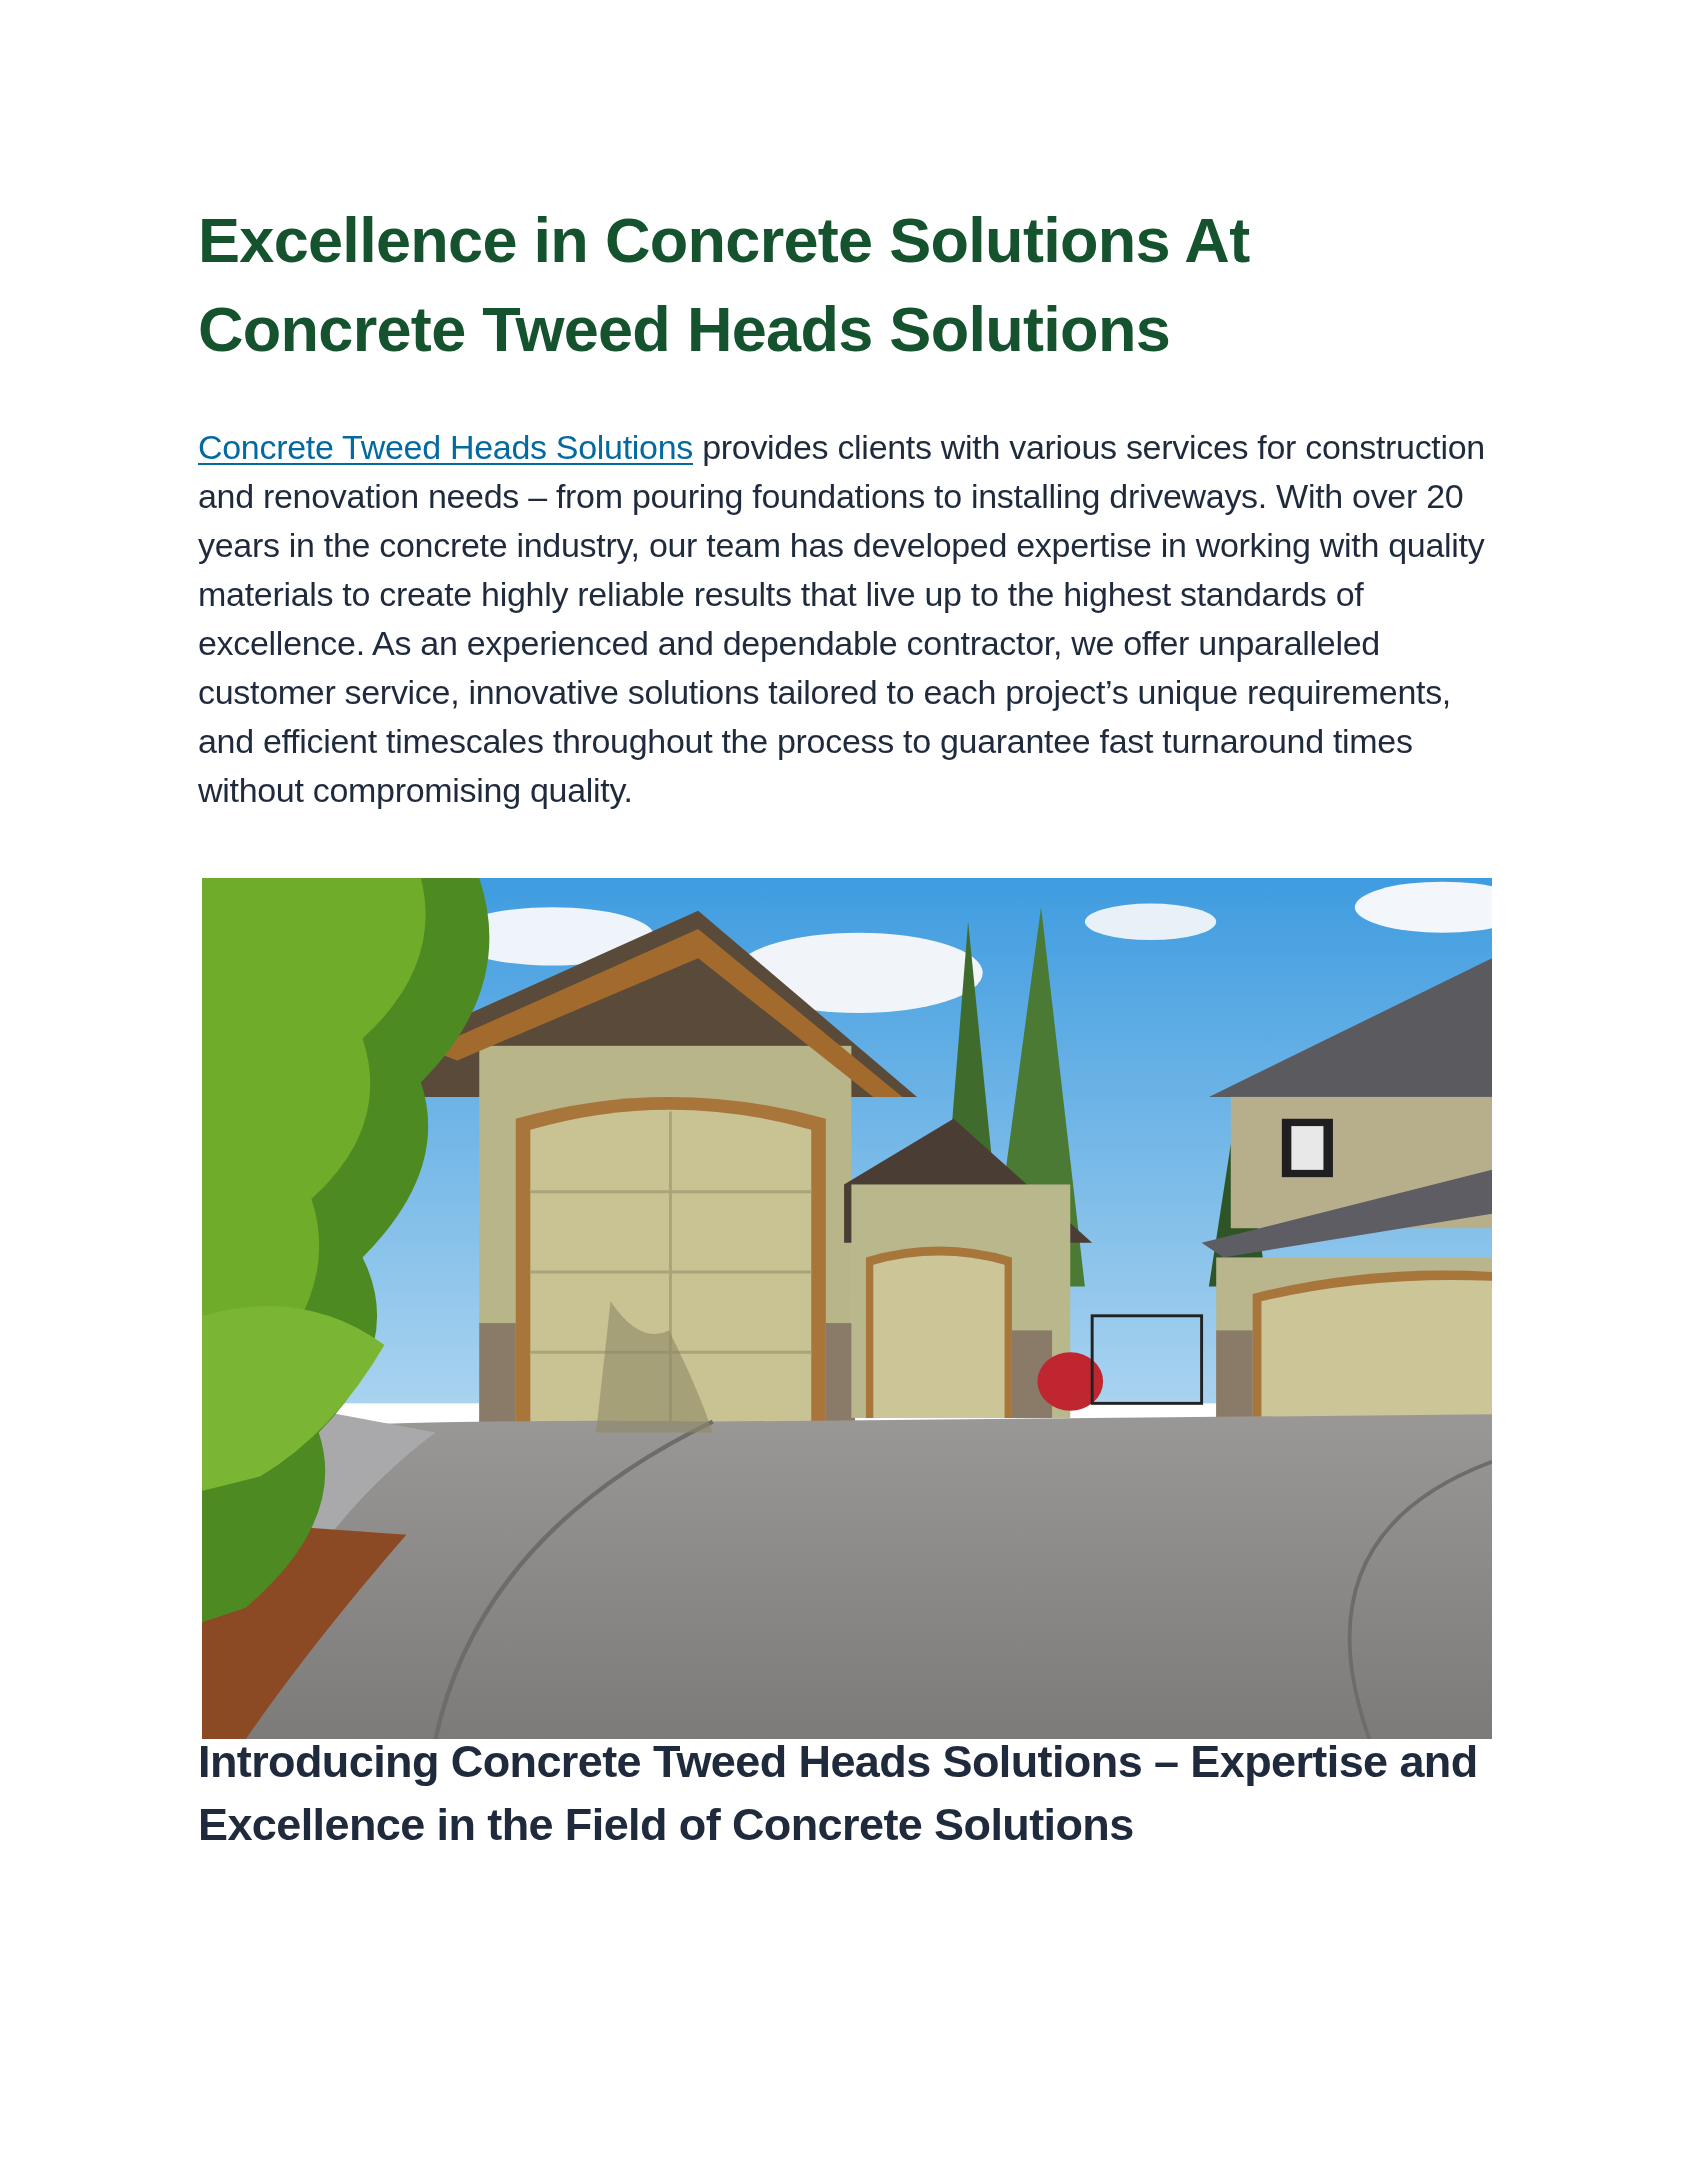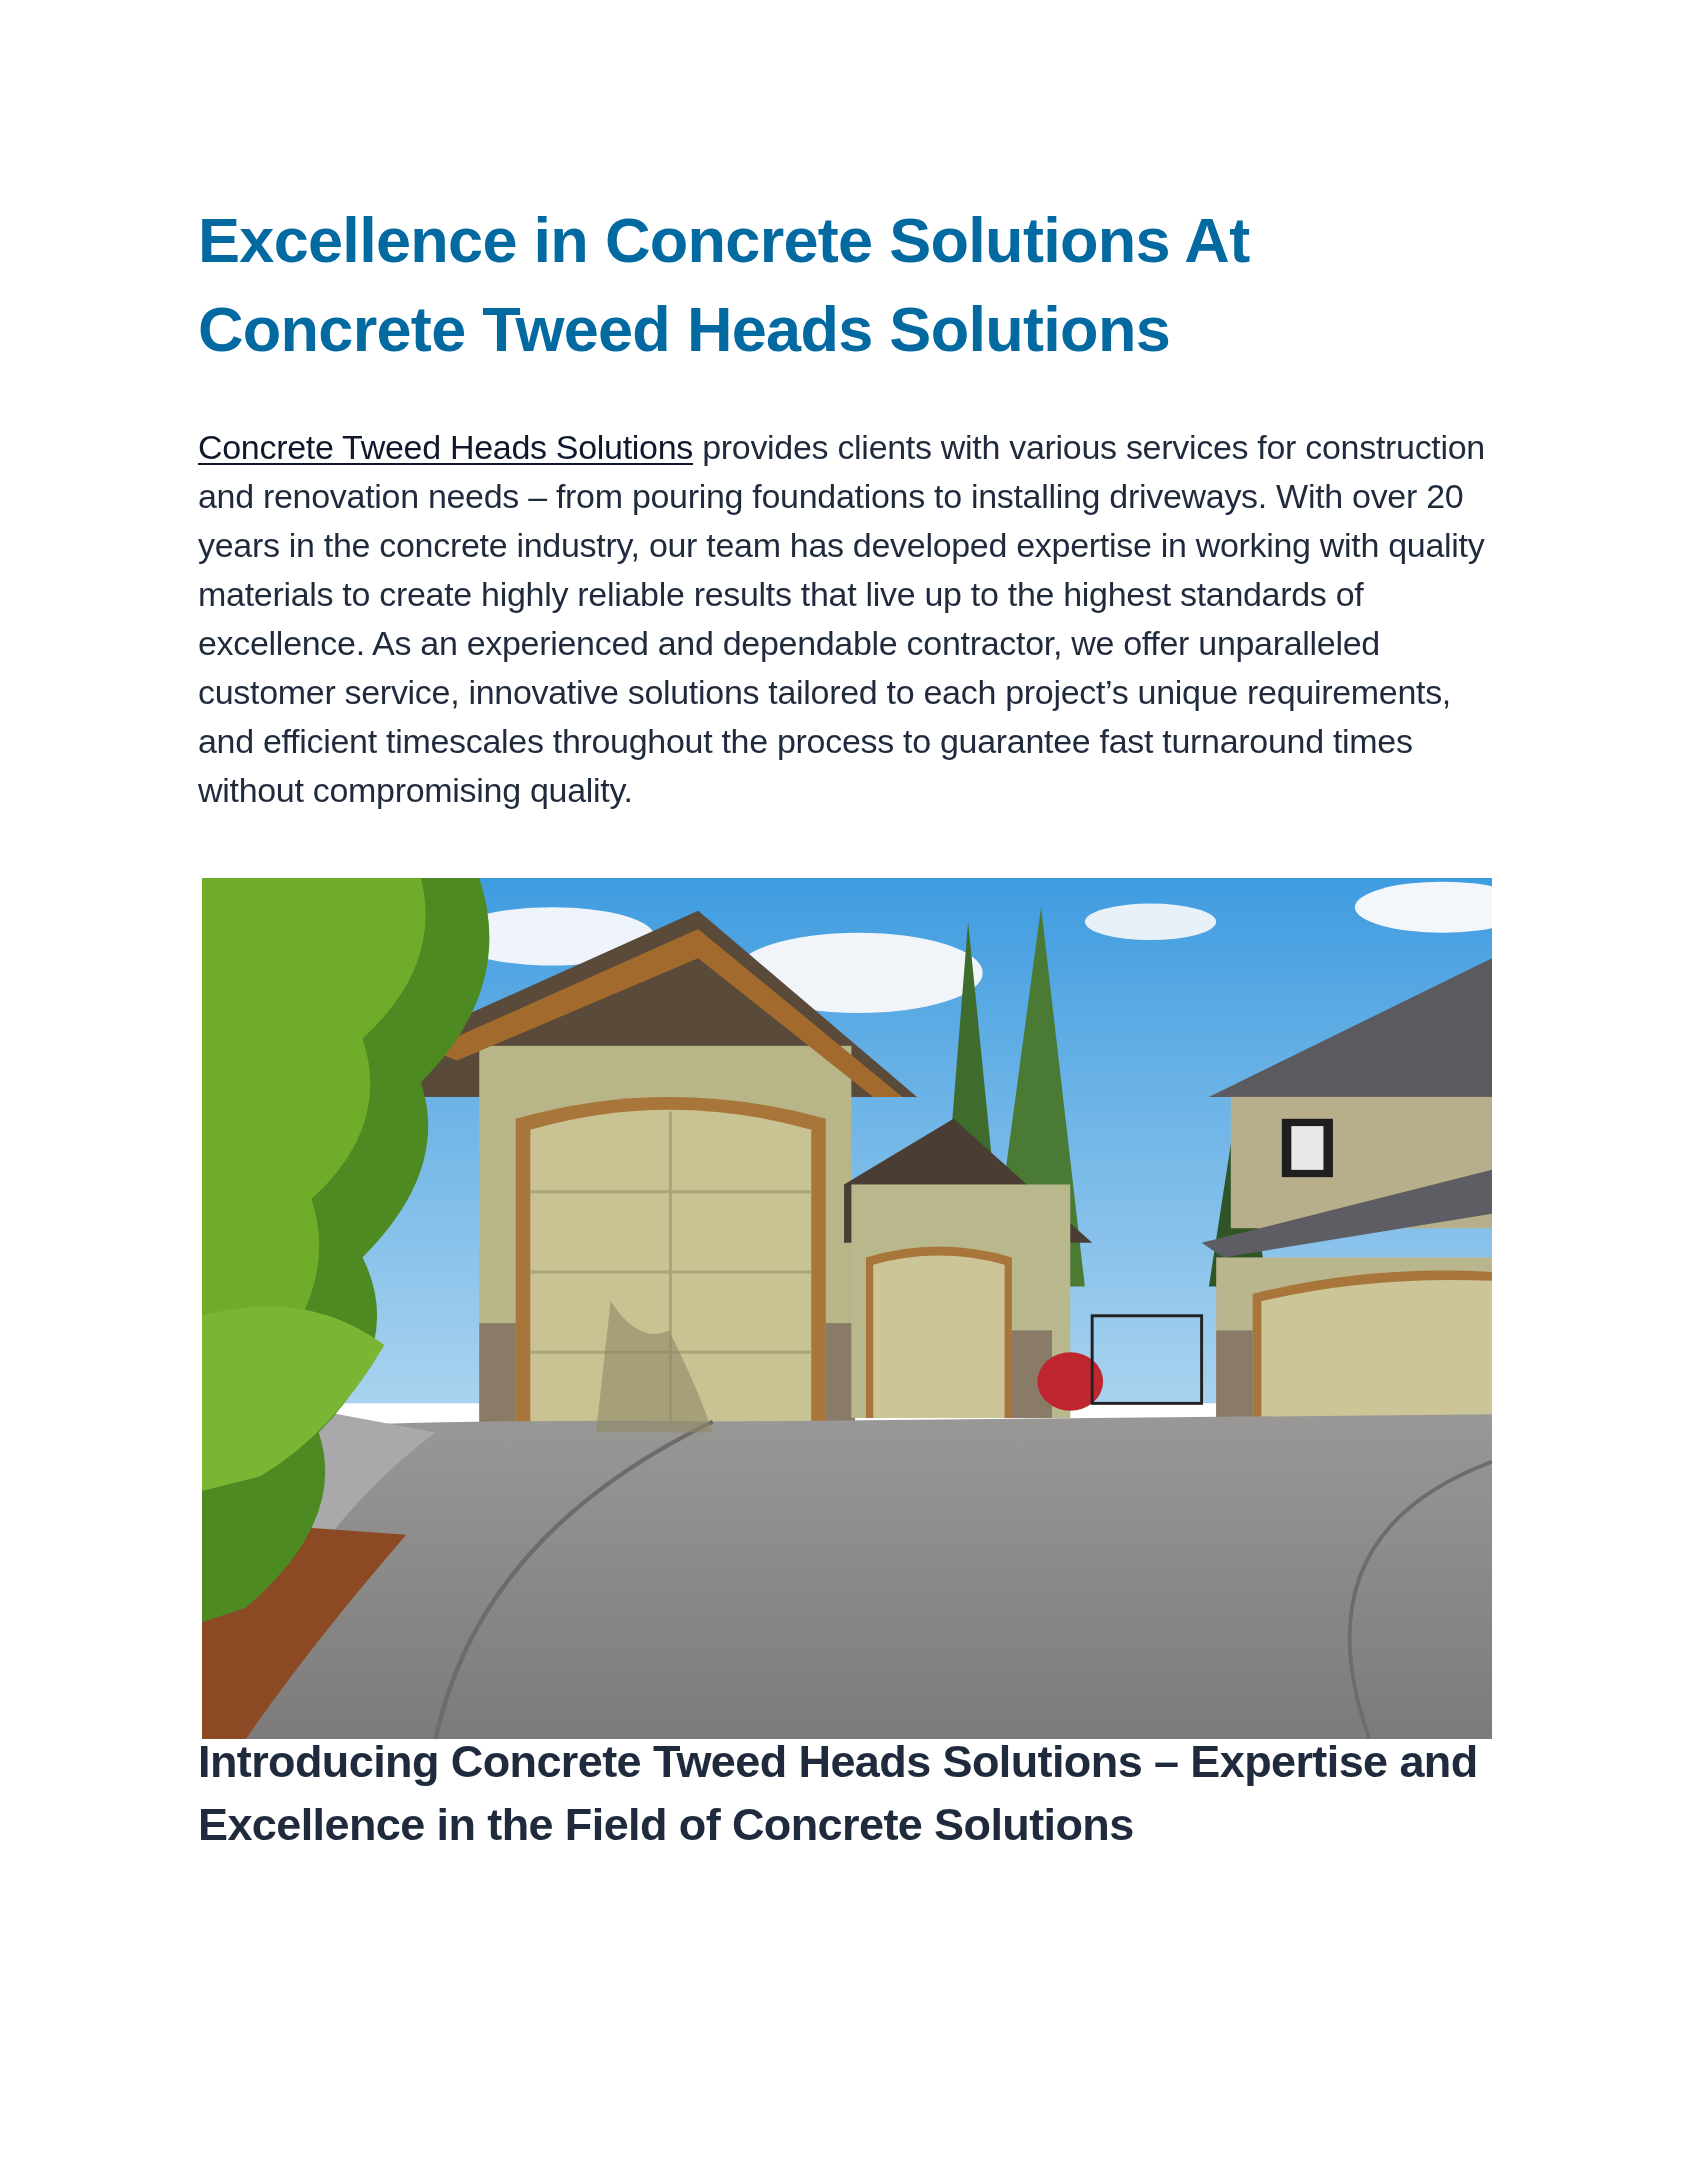--- a/index.html
+++ b/index.html
@@ -1,24 +1,24 @@
 <!DOCTYPE html>
 <html style="font-size:11.7px"><head>
   <meta charset="utf-8">
   <style>
     html, body { margin: 0; padding: 0; background: #ffffff; }
     body { width: 1687px; height: 2183px; position: relative; overflow: hidden;
            font-family: "Liberation Sans", "DejaVu Sans", sans-serif; color: #1e293b; }
     .page { position: absolute; left: 198px; top: 0; width: 1299px; }
     h1.title { position: absolute; top: 196px; left: 0; margin: 0; width: 1299px;
-               font-size: 63px; line-height: 89px; font-weight: 700; color: #0369a1;
+               font-size: 63px; line-height: 89px; font-weight: 700; color: #14532d;
                letter-spacing: -0.7px; }
     p.intro { position: absolute; top: 423px; left: 0; margin: 0; width: 1299px;
               font-size: 34px; line-height: 49px; color: #1f2a3c; letter-spacing: -0.3px; }
-    p.intro a { color: #0f172a; text-decoration: underline; text-decoration-thickness: 2.2px; text-underline-offset: 4.4px; }
+    p.intro a { color: #0369a1; text-decoration: underline; text-decoration-thickness: 2.2px; text-underline-offset: 4.4px; }
     .hero { position: absolute; top: 878px; left: 3.6px; width: 1290px; height: 861px; overflow: hidden; }
     .hero svg { display: block; width: 100%; height: 100%; }
     h2.sub { position: absolute; top: 1730px; left: 0; margin: 0; width: 1299px;
              font-size: 45px; line-height: 63px; font-weight: 700; color: #1f2a3c; letter-spacing: -0.6px; }
   </style>
 </head>
 <body>
 
 <div class="page">
   <h1 class="title">Excellence in Concrete Solutions At Concrete Tweed Heads Solutions</h1>

